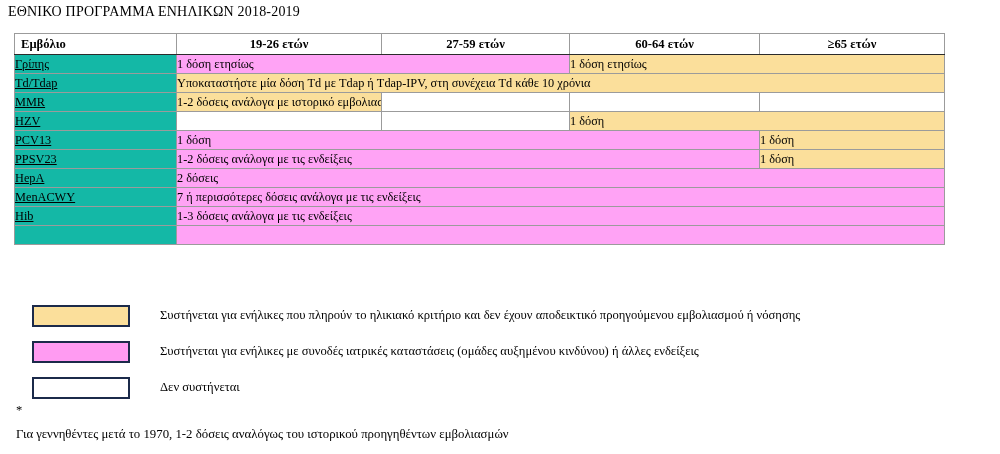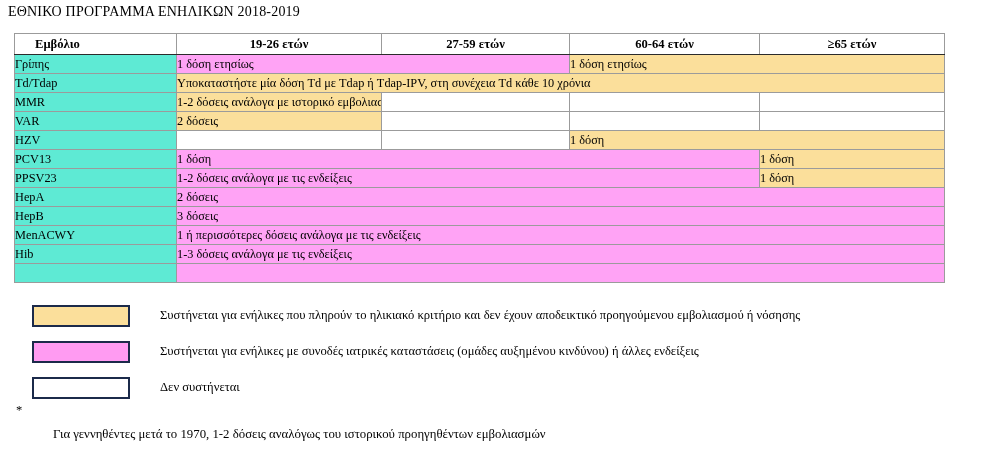--- a/index.html
+++ b/index.html
@@ -56,28 +56,29 @@
   }
   #schedule-table thead th {
     border-bottom: 1.4px solid #2b2b2b;
     font-weight: bold;
     text-align: center;
     height: 18px;
     font-size: 12.6px;
   }
   #schedule-table thead th.hdr-vax {
     text-align: left;
-    padding-left: 20px;
+    padding-left: 6px;
   }
   
   td.vax-name {
     text-align: left;
     padding-left: 6px;
-    background: #5eead4;
+    background: #14b8a6;
     border-right: 1.4px solid #2b2b2b;
+    text-decoration: underline;
   }
   th.hdr-vax { border-right: 1.4px solid #2b2b2b; }
 
   
   td.val { }
   td.cell-yellow { background: #fbdf9b; }
   td.cell-pink   { background: #ffa3f5; }
   td.cell-white  { background: #ffffff; }
 
   
@@ -122,21 +123,20 @@
   }
   #footnote-marker {
     font-size: 12.6px;
     line-height: 1.1;
     height: 16px;
   }
   #footnote-text {
     margin-top: 7px;
     font-size: 12.8px;
     line-height: 1.1;
-    margin-left: 37px;
   }
 </style>
 </head>
 <body>
 
 <div id="page-title">ΕΘΝΙΚΟ ΠΡΟΓΡΑΜΜΑ ΕΝΗΛΙΚΩΝ 2018-2019</div>
 
 <table id="schedule-table">
   <colgroup>
     <col class="c-vax">
@@ -165,53 +165,42 @@
         <td class="val cell-yellow" colspan="4">Υποκαταστήστε μία δόση Td με Tdap ή Tdap-IPV, στη συνέχεια Td κάθε 10 χρόνια</td>
       </tr>
       <tr>
         <td class="vax-name">MMR</td>
         <td class="val cell-yellow" colspan="1">1-2 δόσεις ανάλογα με ιστορικό εμβολιασμών*</td>
         <td class="val cell-white" colspan="1"></td>
         <td class="val cell-white" colspan="1"></td>
         <td class="val cell-white" colspan="1"></td>
       </tr>
       <tr>
-        <td class="vax-name">VAR</td>
-        <td class="val cell-yellow" colspan="1">2 δόσεις</td>
-        <td class="val cell-white" colspan="1"></td>
-        <td class="val cell-white" colspan="1"></td>
-        <td class="val cell-white" colspan="1"></td>
-      </tr>
-      <tr>
         <td class="vax-name">HZV</td>
         <td class="val cell-white" colspan="1"></td>
         <td class="val cell-white" colspan="1"></td>
         <td class="val cell-yellow" colspan="2">1 δόση</td>
       </tr>
       <tr>
         <td class="vax-name">PCV13</td>
         <td class="val cell-pink" colspan="3">1 δόση</td>
         <td class="val cell-yellow" colspan="1">1 δόση</td>
       </tr>
       <tr>
         <td class="vax-name">PPSV23</td>
         <td class="val cell-pink" colspan="3">1-2 δόσεις ανάλογα με τις ενδείξεις</td>
         <td class="val cell-yellow" colspan="1">1 δόση</td>
       </tr>
       <tr>
         <td class="vax-name">HepA</td>
         <td class="val cell-pink" colspan="4">2 δόσεις</td>
       </tr>
       <tr>
-        <td class="vax-name">HepB</td>
-        <td class="val cell-pink" colspan="4">3 δόσεις</td>
-      </tr>
-      <tr>
         <td class="vax-name">MenACWY</td>
-        <td class="val cell-pink" colspan="4">1 ή περισσότερες δόσεις ανάλογα με τις ενδείξεις</td>
+        <td class="val cell-pink" colspan="4">7 ή περισσότερες δόσεις ανάλογα με τις ενδείξεις</td>
       </tr>
       <tr>
         <td class="vax-name">Hib</td>
         <td class="val cell-pink" colspan="4">1-3 δόσεις ανάλογα με τις ενδείξεις</td>
       </tr>
       <tr class="blank-row">
         <td class="vax-name"></td>
         <td class="val cell-pink" colspan="4"></td>
       </tr>
     </tbody>

